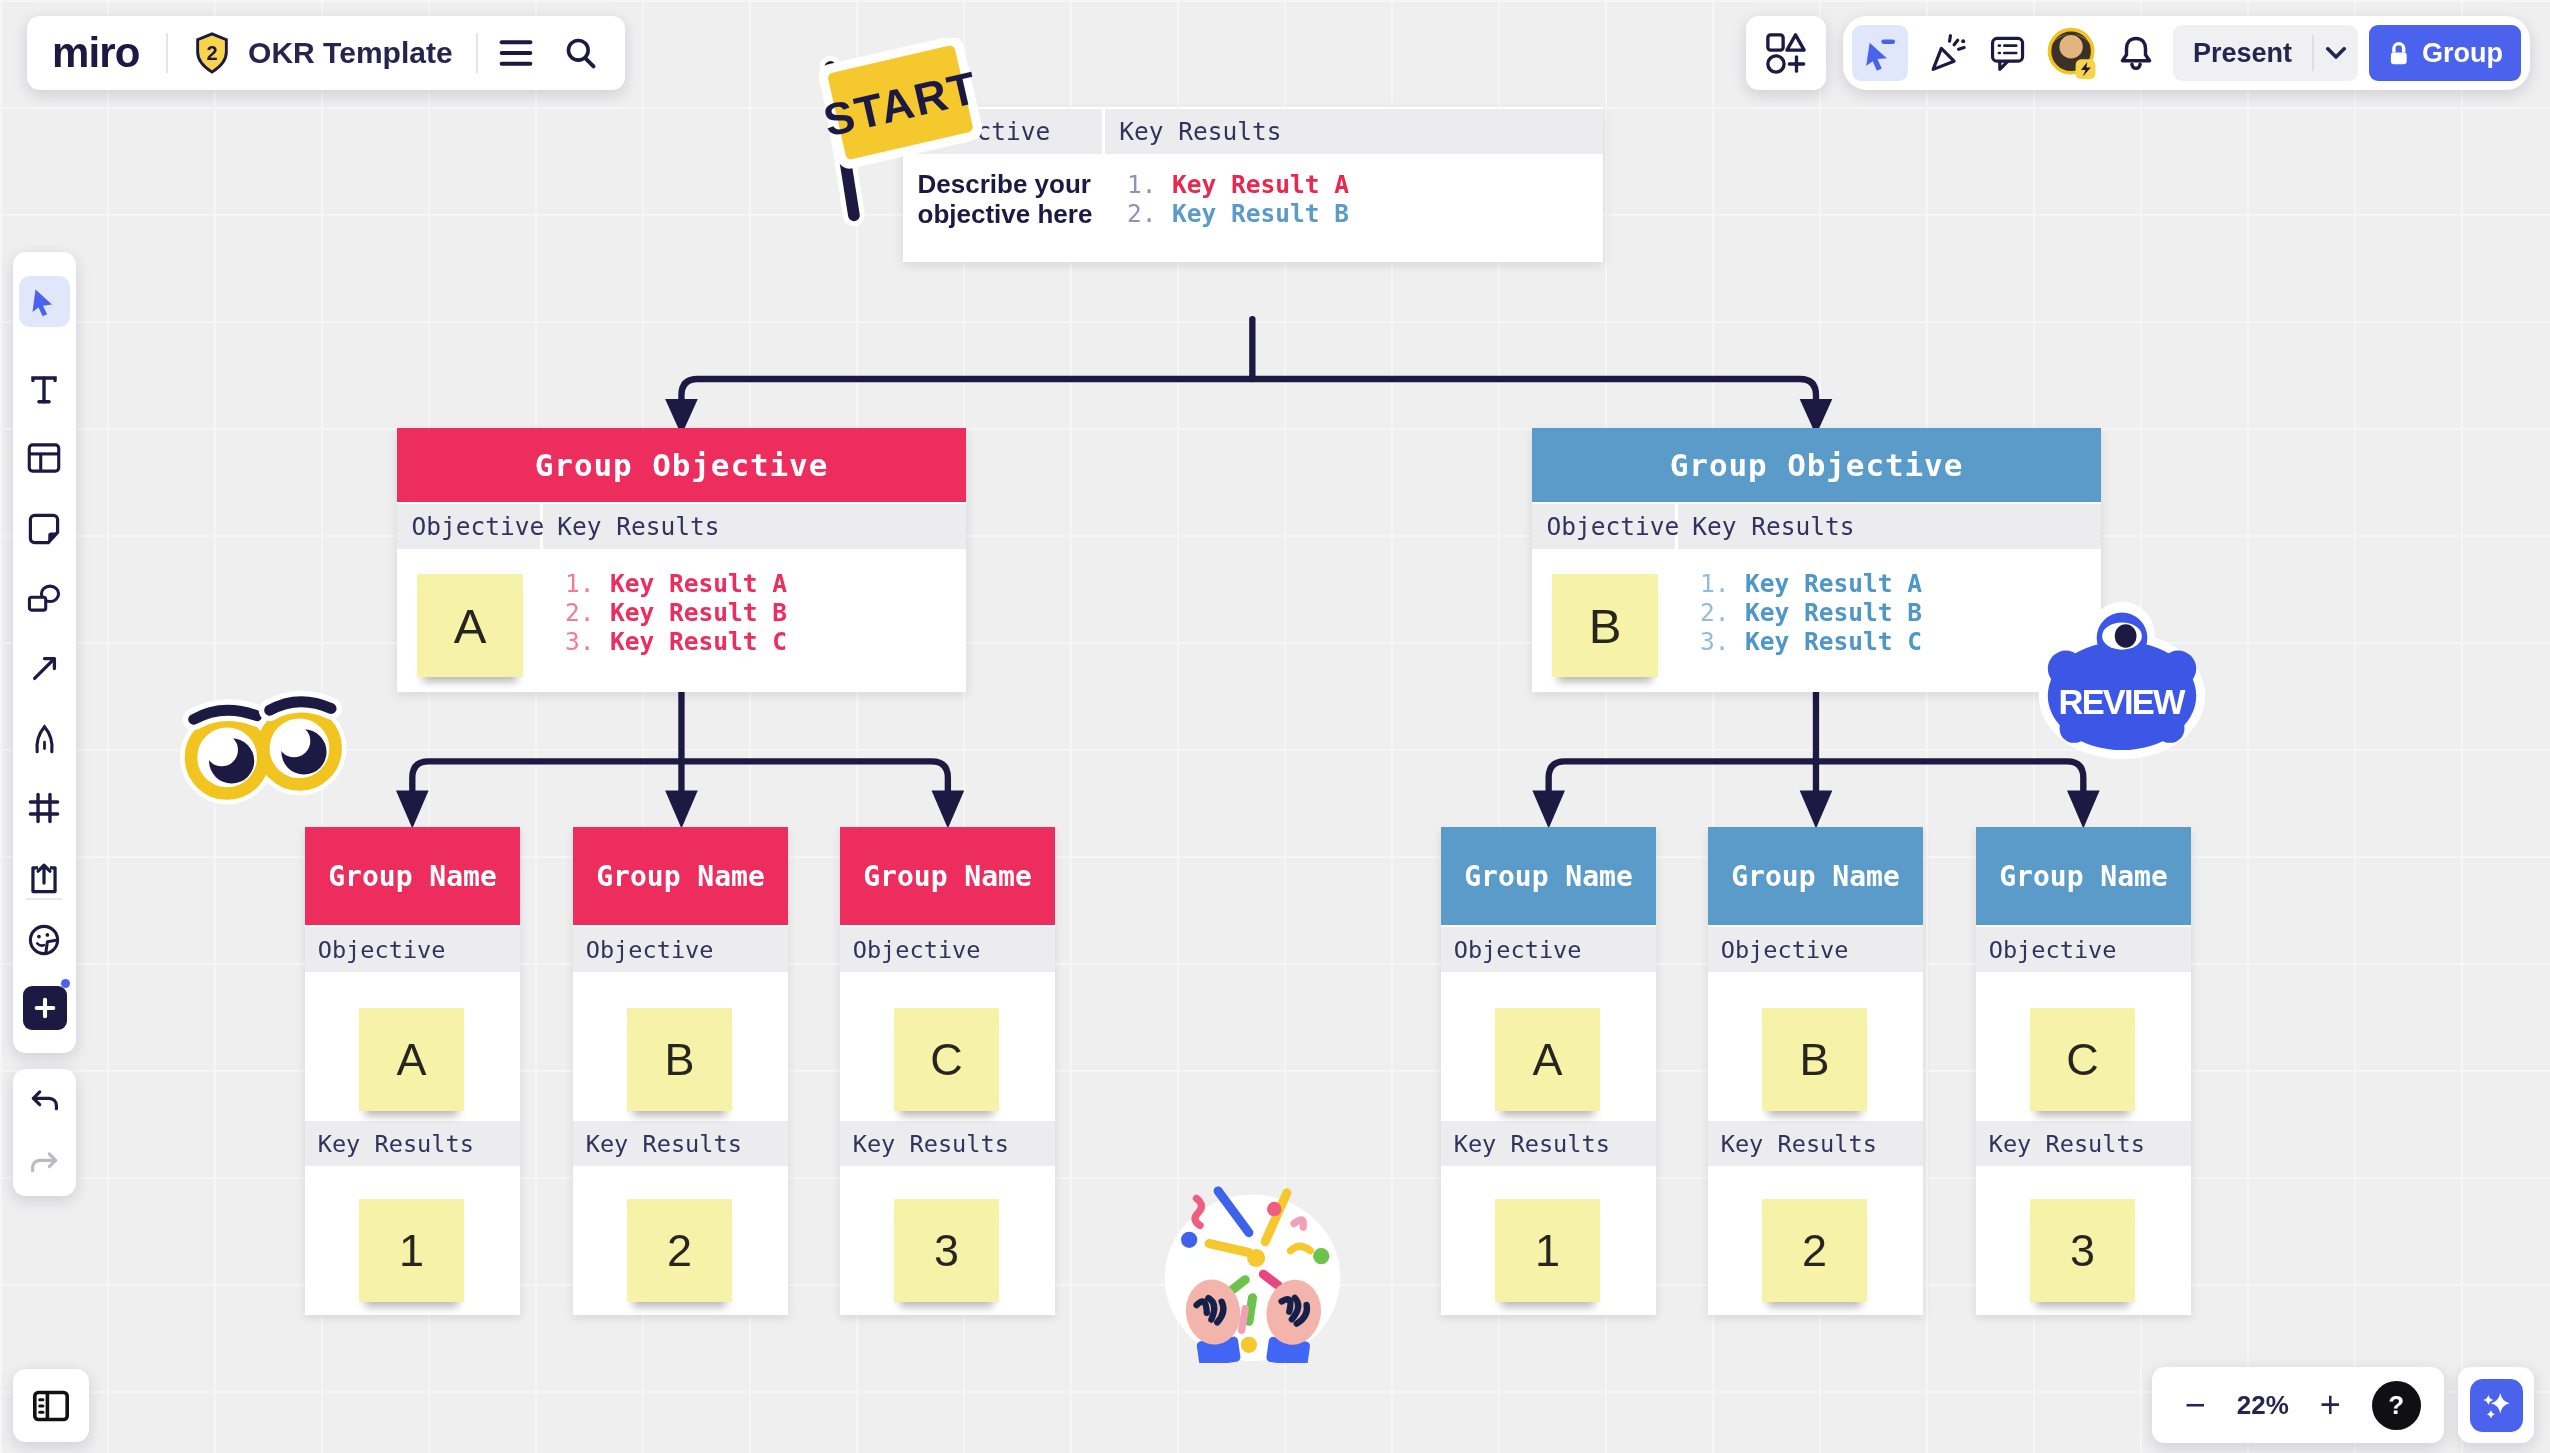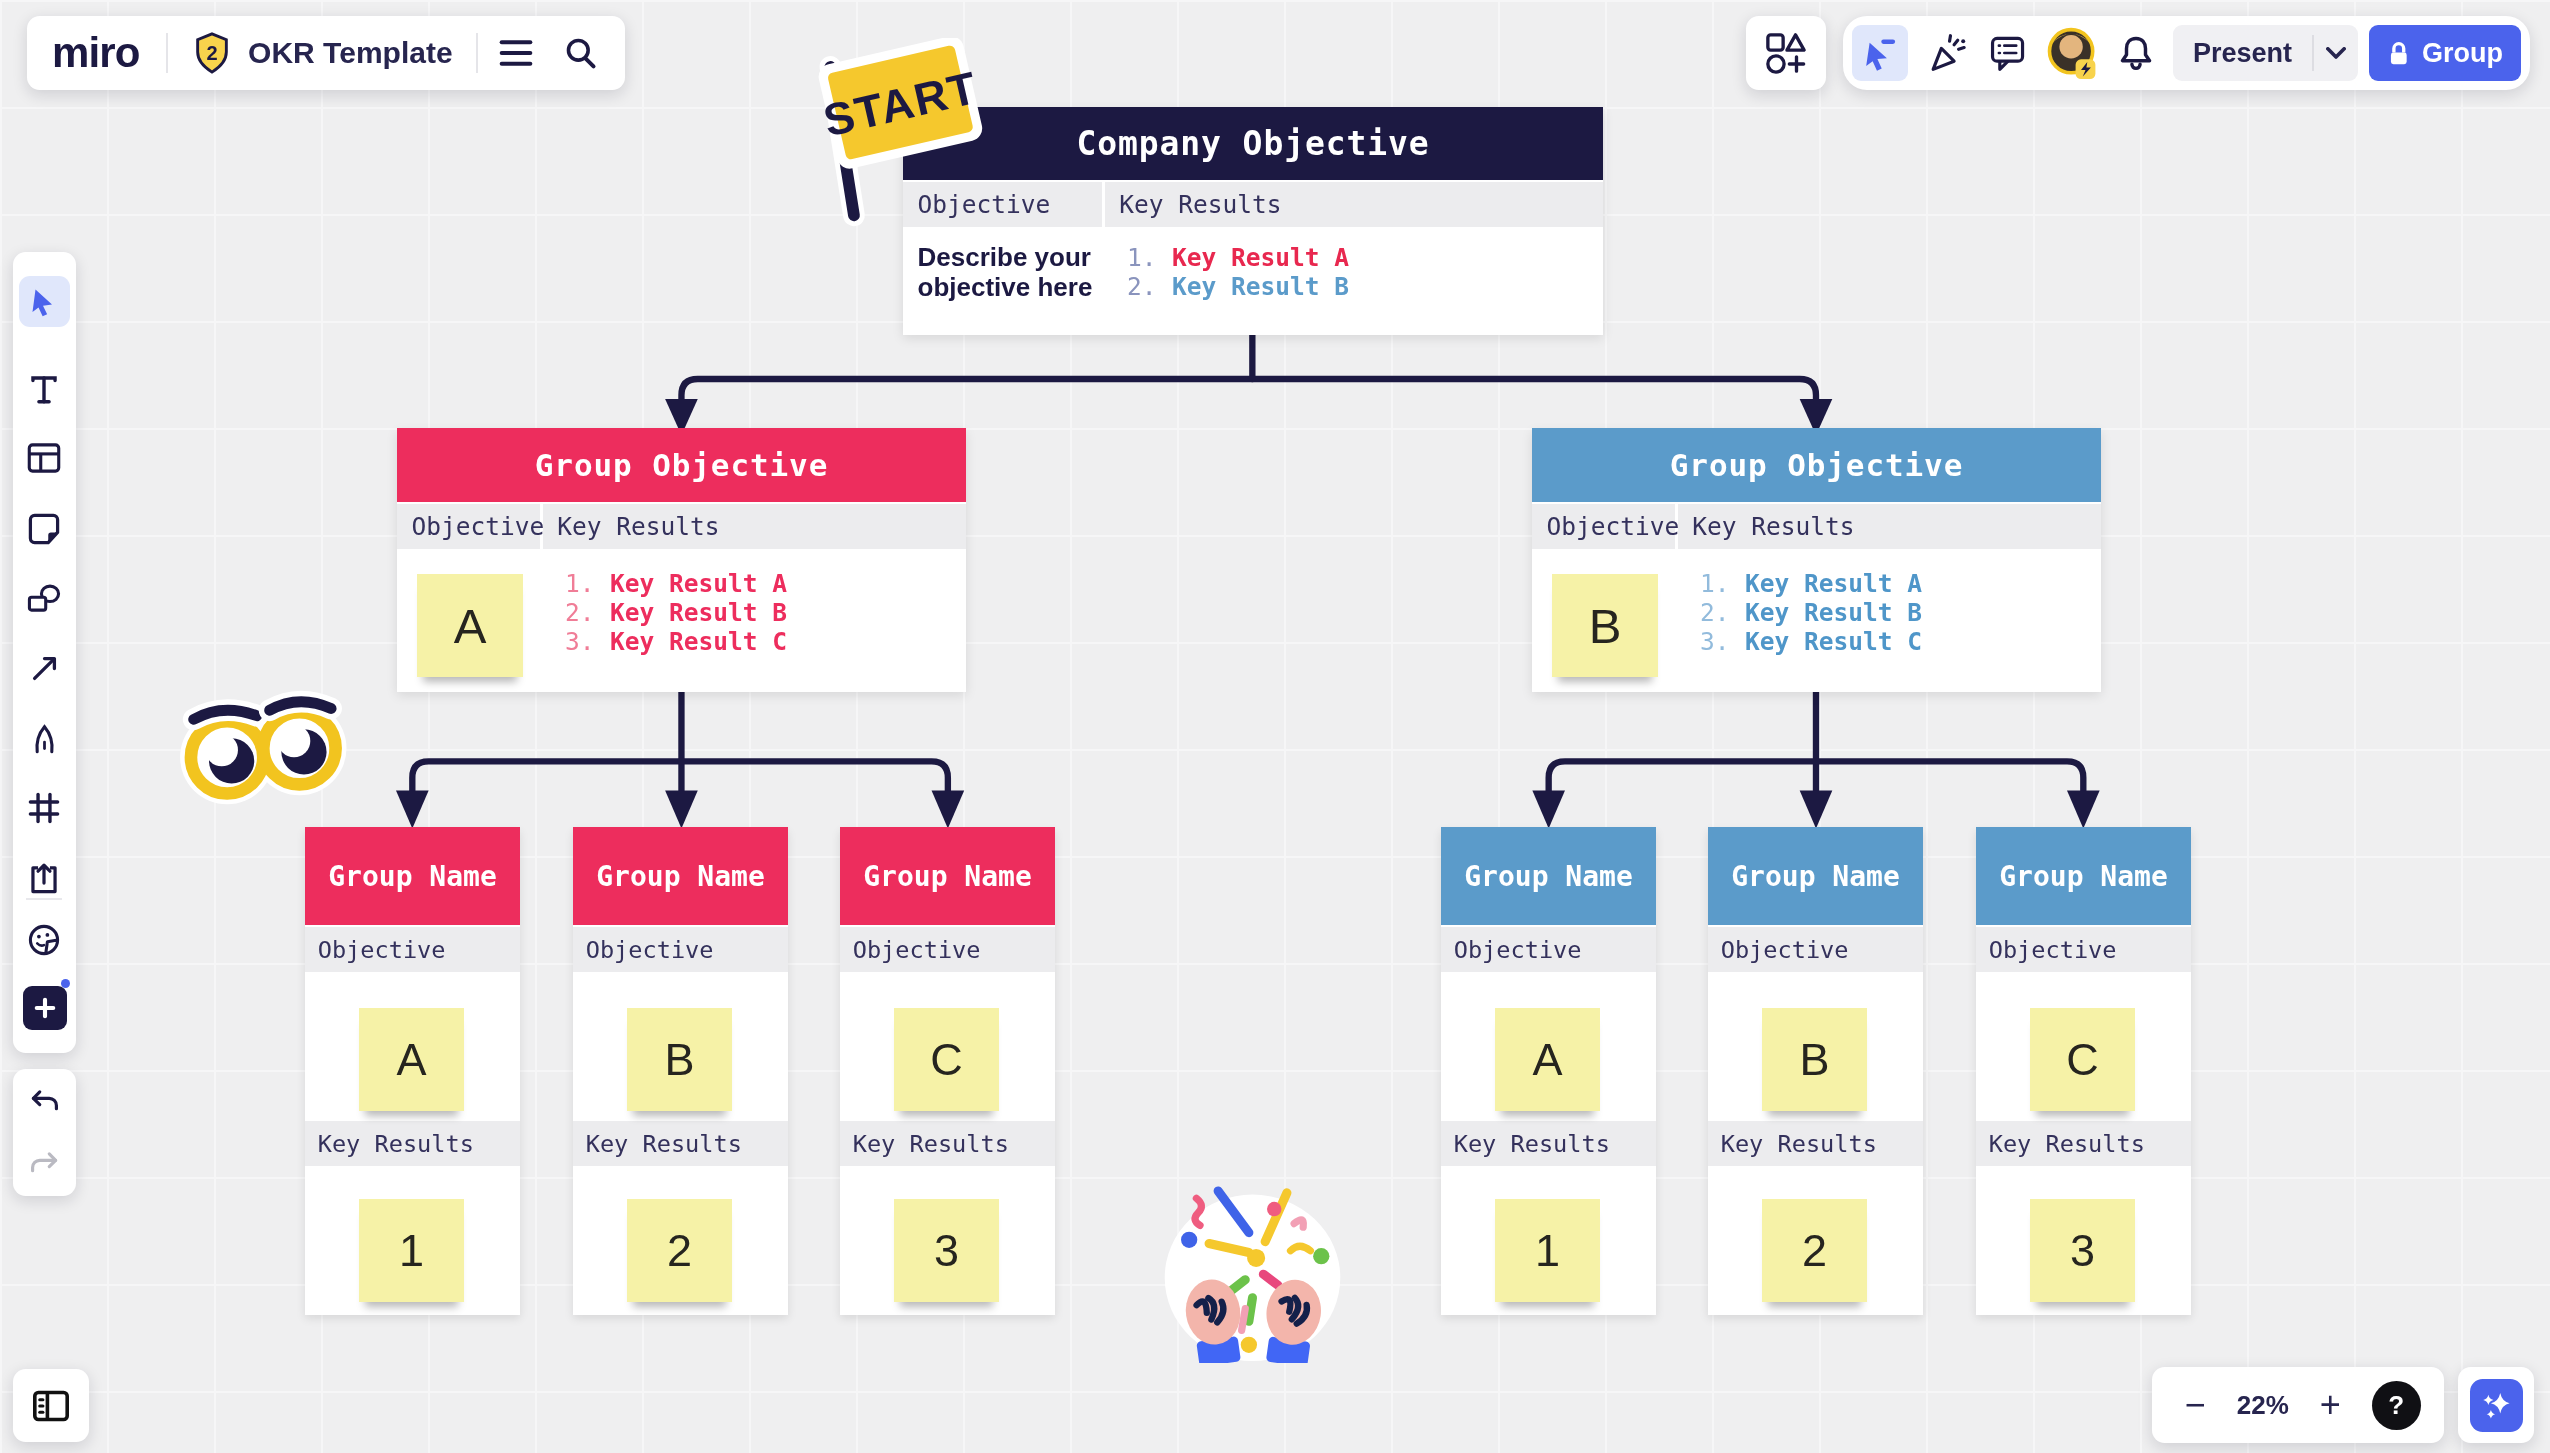--- a/index.html
+++ b/index.html
@@ -54,23 +54,20 @@
       <polygon points="437,872 473,872 455,914"></polygon>
       <polygon points="734,872 770,872 752,914"></polygon>
       <polygon points="1028,872 1064,872 1046,914"></polygon>
       <polygon points="1691,872 1727,872 1709,914"></polygon>
       <polygon points="1986,872 2022,872 2004,914"></polygon>
       <polygon points="2281,872 2317,872 2299,914"></polygon>
     </g>
   </svg>
 
   <div class="tbl" style="left:903px;top:107px;width:700px;">
-    <div class="tbl-header navy mono" style="height:73px;font-size:33px;">
-      <span>Company Objective</span>
-    </div>
     <div class="sub-row" style="border-top:2.7px solid #fff;">
       <div class="sub-cell mono" style="width:199px;height:45px;margin-right:2.7px;">Objective</div>
       <div class="sub-cell mono" style="flex:1;height:45px;">Key Results</div>
     </div>
     <div style="display:flex;height:108px;background:#fff;">
       <div style="width:202px;box-sizing:border-box;padding:14.5px 0 0 14.5px;font-weight:bold;font-size:26px;line-height:30px;color:#1c1942;">Describe your objective here</div>
       <div class="mono" style="flex:1;padding:16.3px 0 0 22px;">
         <div class="kr-line">
           <span class="kr-num" style="color:#8a94bd;">1.</span>
           <span class="kr-label" style="color:#e8284f;">Key Result A</span>
@@ -226,20 +223,39 @@
         <circle cx="47" cy="72" r="18" fill="#fff"></circle>
       <circle cx="138" cy="74" r="25" fill="#1c1942"></circle>
         <circle cx="127" cy="62" r="18" fill="#fff"></circle>
       <path d="M16 38 Q48 20 86 34" fill="none" stroke="#fff" stroke-width="24" stroke-linecap="round"></path>
       <path d="M16 38 Q48 20 86 34" fill="none" stroke="#1c1942" stroke-width="12" stroke-linecap="round"></path>
       <path d="M100 28 Q132 10 168 26" fill="none" stroke="#fff" stroke-width="24" stroke-linecap="round"></path>
       <path d="M100 28 Q132 10 168 26" fill="none" stroke="#1c1942" stroke-width="12" stroke-linecap="round"></path>
     </svg>
   </div>
 
+  <div class="sticker" style="left:2036px;top:598px;">
+    <svg width="172" height="163" viewBox="0 0 190 180">
+      <g fill="#fff">
+        <ellipse cx="95" cy="108" rx="92" ry="70"></ellipse>
+          <circle cx="95" cy="40" r="36"></circle>
+      </g>
+      <g fill="#3c57e5">
+        <ellipse cx="95" cy="108" rx="82" ry="60"></ellipse>
+          <circle cx="95" cy="44" r="28"></circle>
+        <circle cx="33" cy="78" r="20"></circle>
+          <circle cx="157" cy="78" r="20"></circle>
+        <circle cx="42" cy="144" r="16"></circle>
+          <circle cx="148" cy="144" r="16"></circle>
+      </g>
+      <ellipse cx="95" cy="42" rx="22" ry="15" fill="#fff"></ellipse>
+      <ellipse cx="99" cy="42" rx="12" ry="13" fill="#1c1942"></ellipse>
+      <text x="95" y="128" text-anchor="middle" fill="#ffffff" textLength="140" font-family="Liberation Sans, sans-serif" font-weight="bold" font-size="38">REVIEW</text>
+    </svg>
+  </div>
 
   <div class="sticker" style="left:1162px;top:1171px;">
     <svg width="181" height="192" viewBox="0 0 200 212">
       <ellipse cx="100" cy="118" rx="97" ry="92" fill="#fff"></ellipse>
       <g stroke-linecap="round" fill="none">
         <path d="M62 22 L96 68" stroke="#3f63e8" stroke-width="10"></path>
         <path d="M138 24 L114 78" stroke="#f5c82d" stroke-width="10"></path>
         <path d="M38 30 Q48 38 40 46 Q32 54 42 60" stroke="#ef5d80" stroke-width="8"></path>
         <path d="M52 80 L96 90" stroke="#f5c82d" stroke-width="10"></path>
         <path d="M92 120 L74 134" stroke="#6cc24a" stroke-width="10"></path>

